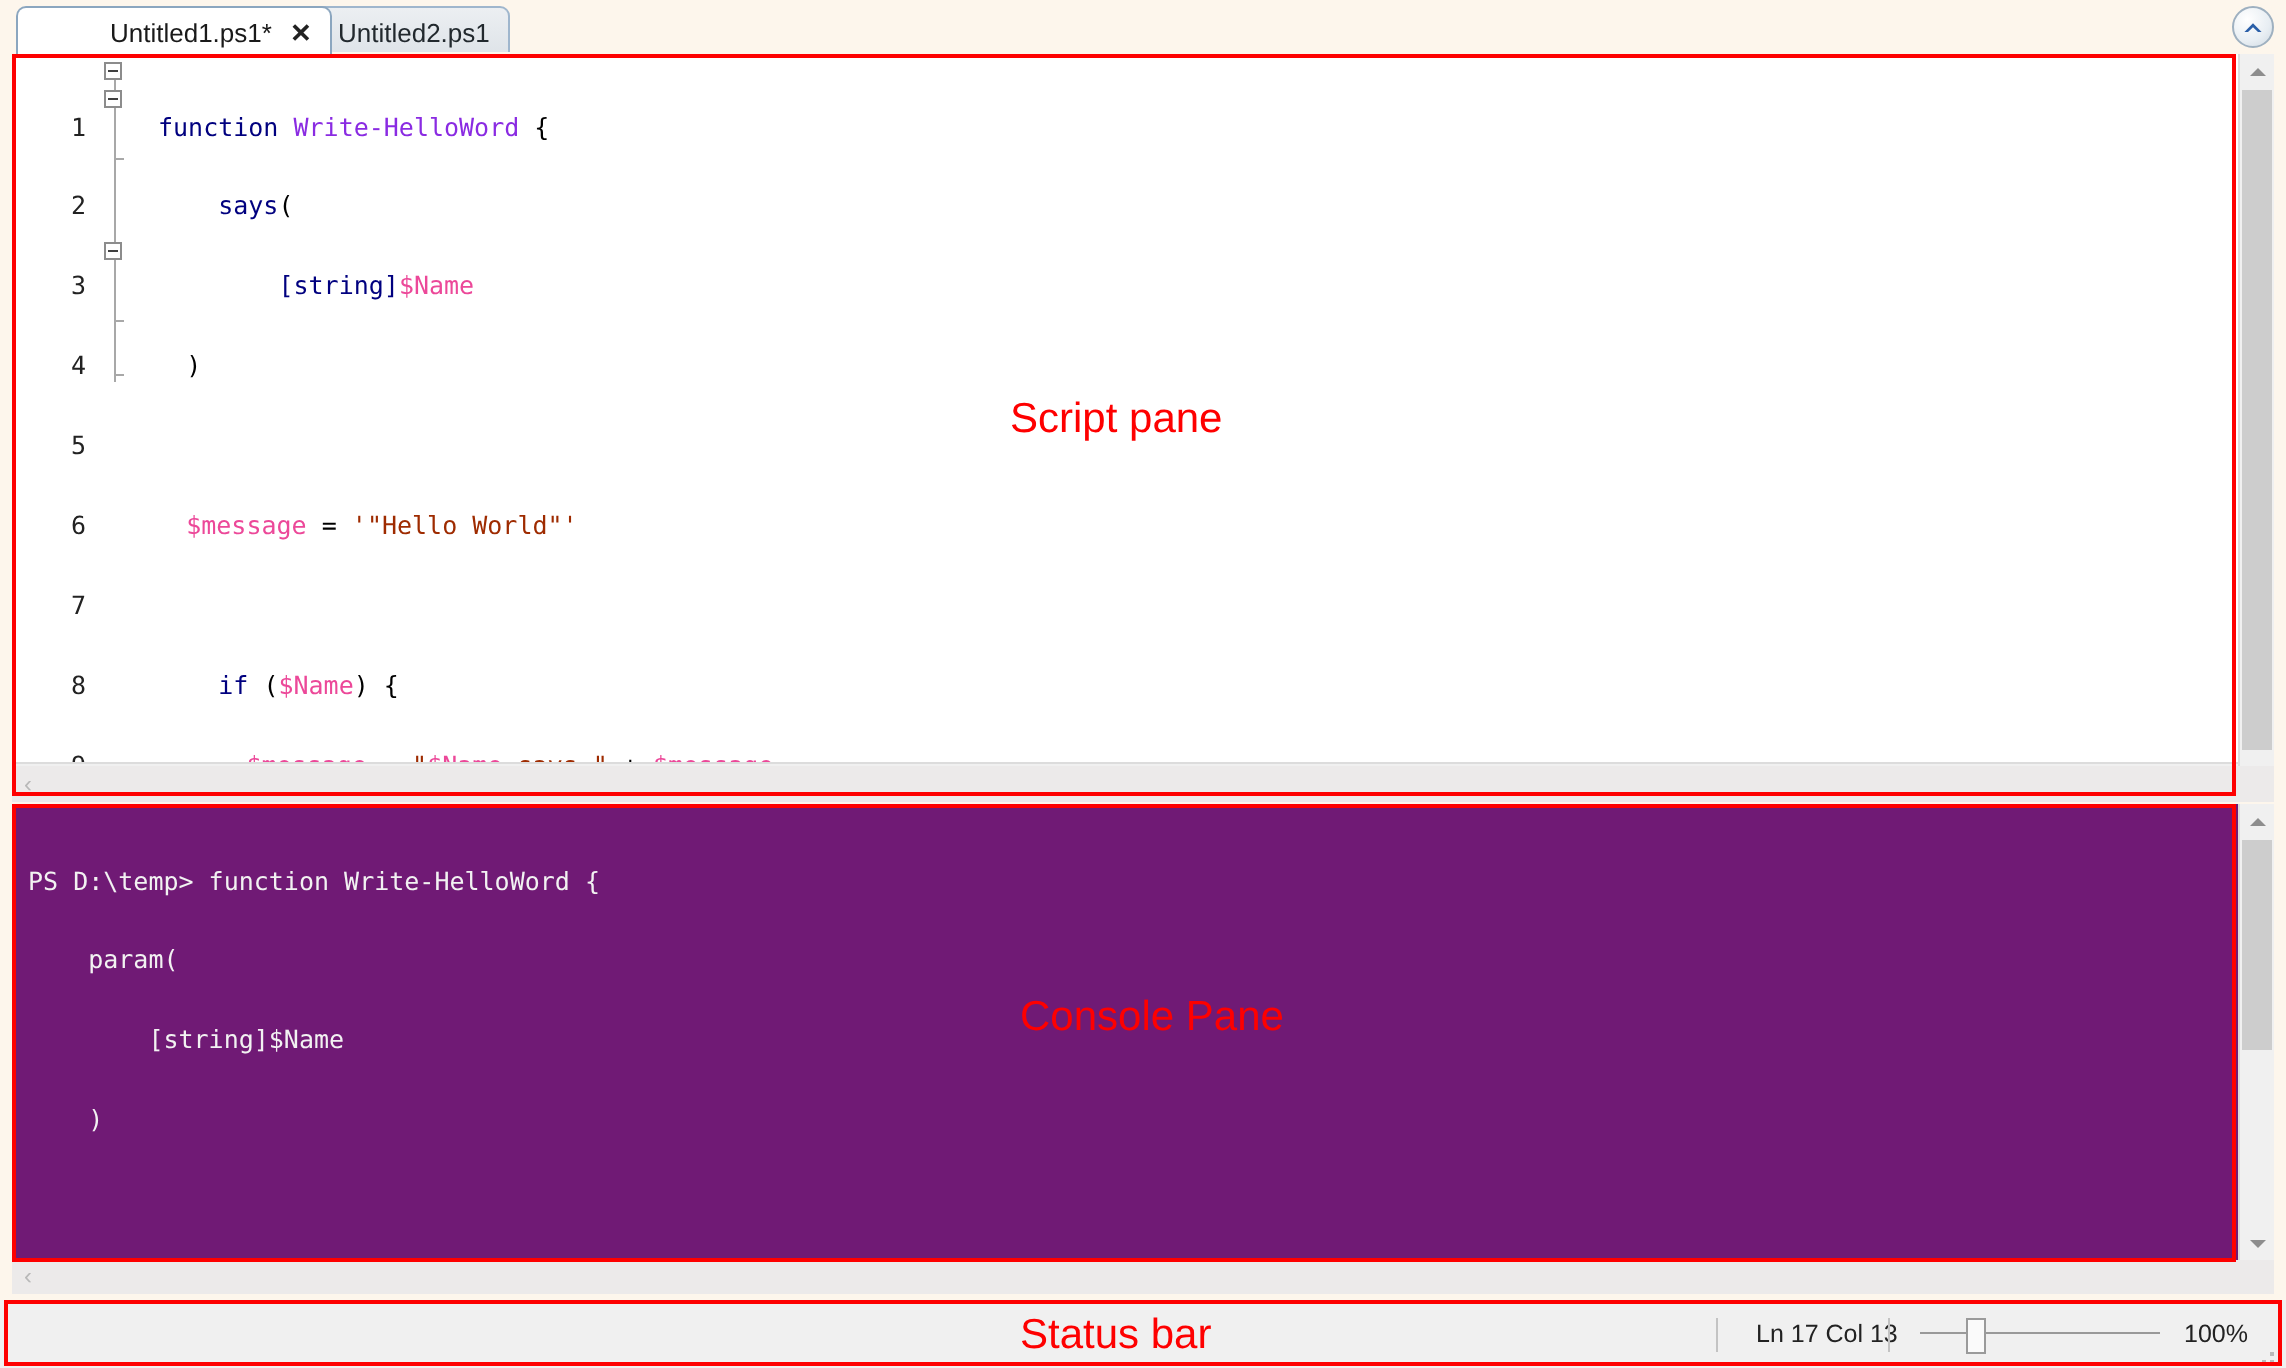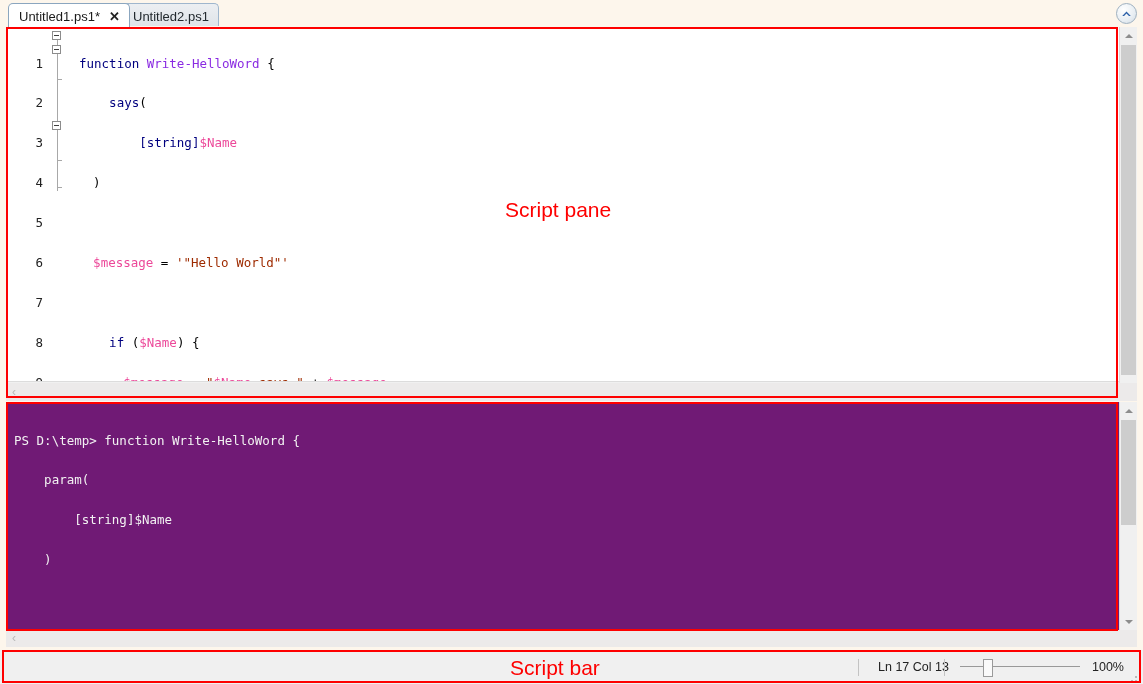--- a/index.html
+++ b/index.html
@@ -52,21 +52,21 @@
     z-index: 3;
     height: 24px;
     border-color: #8ba6bf;
   }
   .tab.inactive {
     left: 122px;
     background: linear-gradient(to bottom, #eceff2 0%, #dfe4e9 100%);
     color: #22292e;
     z-index: 2;
   }
-  .tab .tab-label { line-height: 1; }
+  .tab .tab-label { line-height: 1; margin-left: 36px; }
   .tab .tab-close {
     margin-left: 9px;
     font-size: 13px;
     font-weight: bold;
     color: #222;
     line-height: 1;
     cursor: pointer;
   }
 
   
@@ -482,15 +482,16 @@
       <i style="right:4px;bottom:4px;"></i>
       <i style="right:0;bottom:8px;"></i>
     </div>
   </div>
 
   <div class="redbox" style="left:6px;  top:27px;  width:1112px; height:371px;"></div>
   <div class="redbox" style="left:6px;  top:402px; width:1112px; height:229px;"></div>
   <div class="redbox" style="left:2px;  top:650px; width:1139px; height:33px;"></div>
 
   <div class="annot" style="left:505px; top:198px;text-align:right;">Script pane</div>
-  <div class="annot" style="left:510px; top:656px;">Script bar</div>
+  <div class="annot" style="left:510px; top:497px;">Console Pane</div>
+  <div class="annot" style="left:510px; top:656px;">Status bar</div>
 
 </div>
 
 </body></html>

